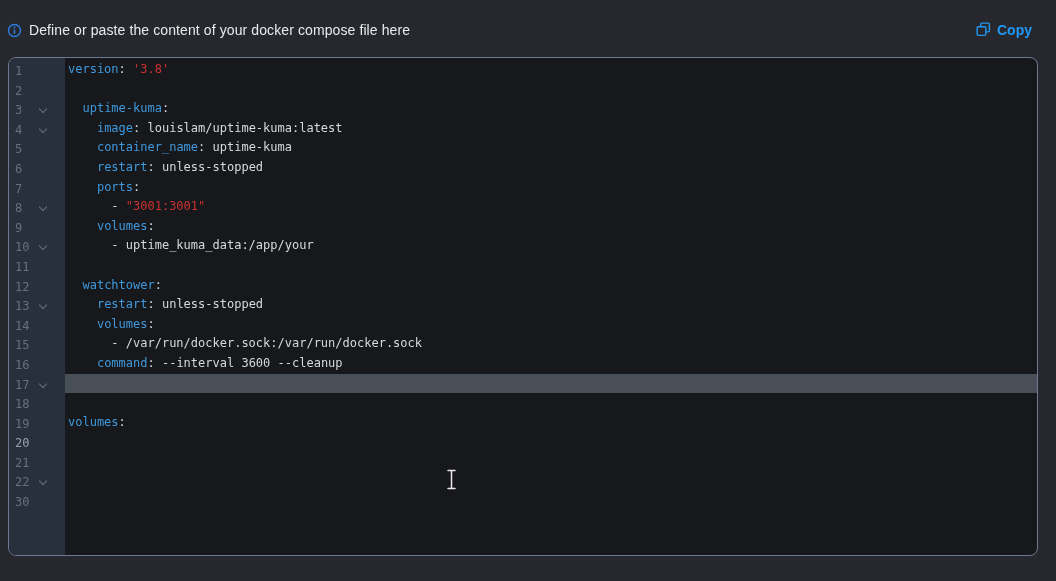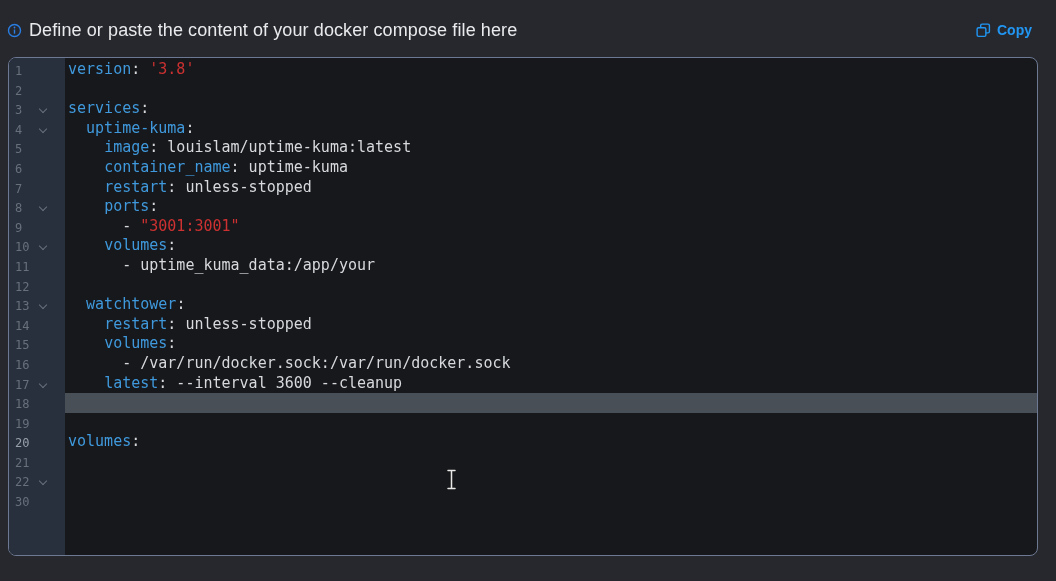--- a/index.html
+++ b/index.html
@@ -24,24 +24,24 @@
     position:relative;
   }
 
   
   .header{
     position:absolute;left:7px;right:24px;top:20px;height:20px;
     display:flex;justify-content:space-between;align-items:center;
   }
   .header-left{display:flex;align-items:center;gap:7px;}
   .header-label{
-    color:var(--header-text);font-size:18px;letter-spacing:.1px;
+    color:var(--header-text);font-size:14px;letter-spacing:.1px;
   }
   .copy-btn{
-    display:flex;align-items:center;gap:6px;
+    display:flex;align-items:flex-start;gap:6px;
     background:transparent;border:none;cursor:pointer;
     color:var(--accent-blue);font-family:"Liberation Sans",sans-serif;
   }
   .copy-btn span{font-size:14px;font-weight:600;color:var(--accent-blue);}
 
   
   .editor{
     position:absolute;left:8px;top:57px;width:1030px;height:499px;
     background:var(--editor-bg);
     border:1px solid var(--editor-border);
@@ -68,21 +68,21 @@
     width:6px;height:6px;
     border-right:1.4px solid var(--line-number);
     border-bottom:1.4px solid var(--line-number);
     transform:rotate(45deg);
     cursor:pointer;
   }
   .code{
     flex:1 1 auto;height:100%;
     padding-top:2px;
     font-family:"DejaVu Sans Mono", monospace;
-    font-size:15px;
+    font-size:12px;
   }
   .code-line{
     height:19.6px;line-height:19.6px;
     padding-left:3px;
     white-space:pre;
     cursor:text;
   }
   .code-line.active{background:var(--active-line-bg);}
   .tok-plain{color:var(--text);}
   .tok-key{color:var(--key);}
@@ -134,35 +134,34 @@
       <div class="gutter-row"><span class="lnum">18</span></div>
       <div class="gutter-row"><span class="lnum">19</span></div>
       <div class="gutter-row active"><span class="lnum">20</span></div>
       <div class="gutter-row"><span class="lnum">21</span></div>
       <div class="gutter-row"><span class="lnum">22</span><span class="chev"></span></div>
       <div class="gutter-row"><span class="lnum">30</span></div>
     </div>
   <div class="code">
       <div class="code-line"><span class="tok-key">version</span><span class="tok-plain">: </span><span class="tok-string">'3.8'</span></div>
       <div class="code-line"></div>
-      <div class="code-line"><span class="tok-key">services</span><span class="tok-plain">:</span></div>
       <div class="code-line"><span class="tok-plain">  </span><span class="tok-key">uptime-kuma</span><span class="tok-plain">:</span></div>
       <div class="code-line"><span class="tok-plain">    </span><span class="tok-key">image</span><span class="tok-plain">: louislam/uptime-kuma:latest</span></div>
       <div class="code-line"><span class="tok-plain">    </span><span class="tok-key">container_name</span><span class="tok-plain">: uptime-kuma</span></div>
       <div class="code-line"><span class="tok-plain">    </span><span class="tok-key">restart</span><span class="tok-plain">: unless-stopped</span></div>
       <div class="code-line"><span class="tok-plain">    </span><span class="tok-key">ports</span><span class="tok-plain">:</span></div>
       <div class="code-line"><span class="tok-plain">      - </span><span class="tok-string">"3001:3001"</span></div>
       <div class="code-line"><span class="tok-plain">    </span><span class="tok-key">volumes</span><span class="tok-plain">:</span></div>
       <div class="code-line"><span class="tok-plain">      - uptime_kuma_data:/app/your</span></div>
       <div class="code-line"></div>
       <div class="code-line"><span class="tok-plain">  </span><span class="tok-key">watchtower</span><span class="tok-plain">:</span></div>
       <div class="code-line"><span class="tok-plain">    </span><span class="tok-key">restart</span><span class="tok-plain">: unless-stopped</span></div>
       <div class="code-line"><span class="tok-plain">    </span><span class="tok-key">volumes</span><span class="tok-plain">:</span></div>
       <div class="code-line"><span class="tok-plain">      - /var/run/docker.sock:/var/run/docker.sock</span></div>
-      <div class="code-line"><span class="tok-plain">    </span><span class="tok-key">latest</span><span class="tok-plain">: --interval 3600 --cleanup</span></div>
+      <div class="code-line"><span class="tok-plain">    </span><span class="tok-key">command</span><span class="tok-plain">: --interval 3600 --cleanup</span></div>
       <div class="code-line active"></div>
       <div class="code-line"></div>
       <div class="code-line"><span class="tok-key">volumes</span><span class="tok-plain">:</span></div>
     </div>
   <svg class="ibeam" width="11" height="21" viewBox="0 0 11 21">
     <path d="M2 1.5 H9 M5.5 1.5 V19.5 M2 19.5 H9" fill="none" stroke="#1a1a1a" stroke-width="3.2" stroke-linecap="round"></path>
     <path d="M2 1.5 H9 M5.5 1.5 V19.5 M2 19.5 H9" fill="none" stroke="#e8e8e8" stroke-width="1.5" stroke-linecap="round"></path>
   </svg>
 </div>
 

